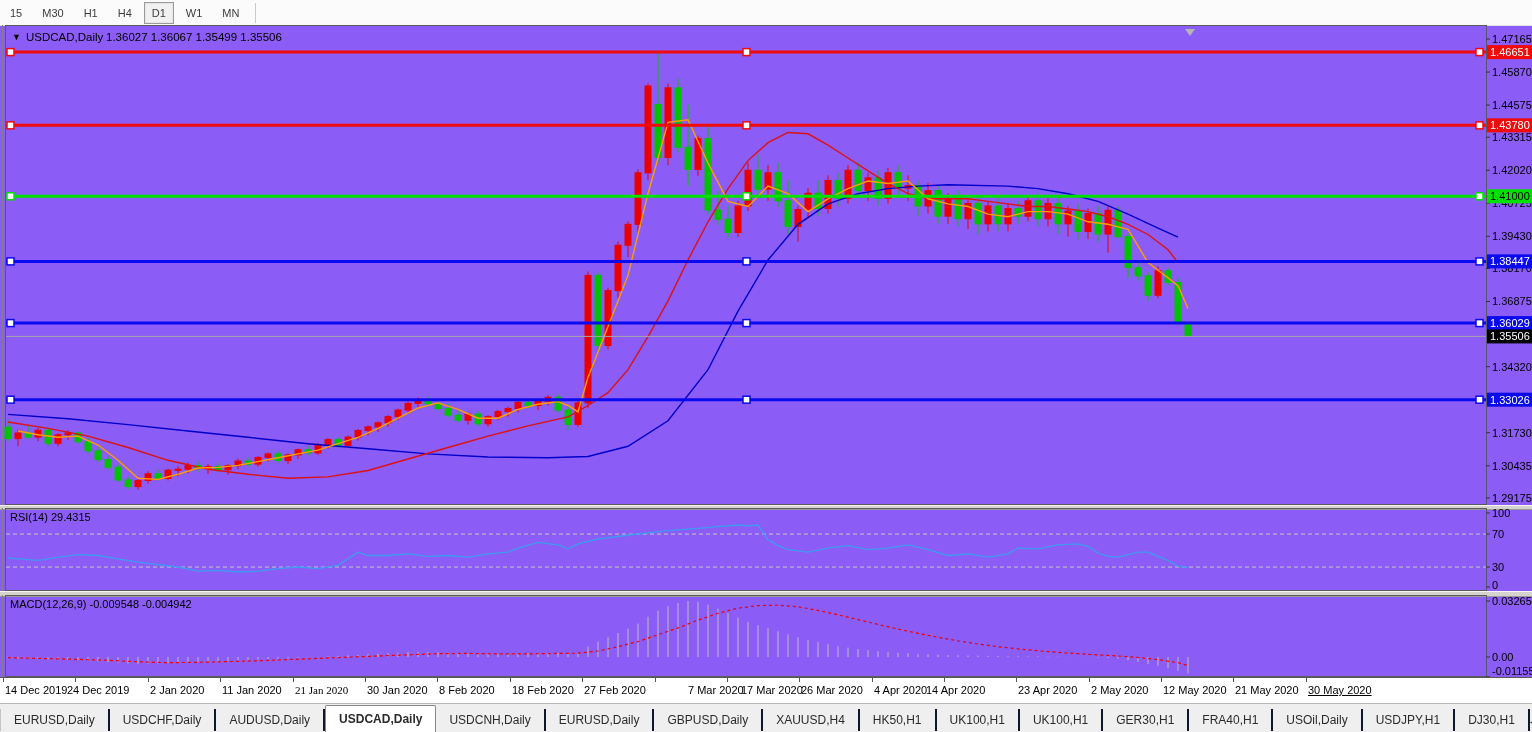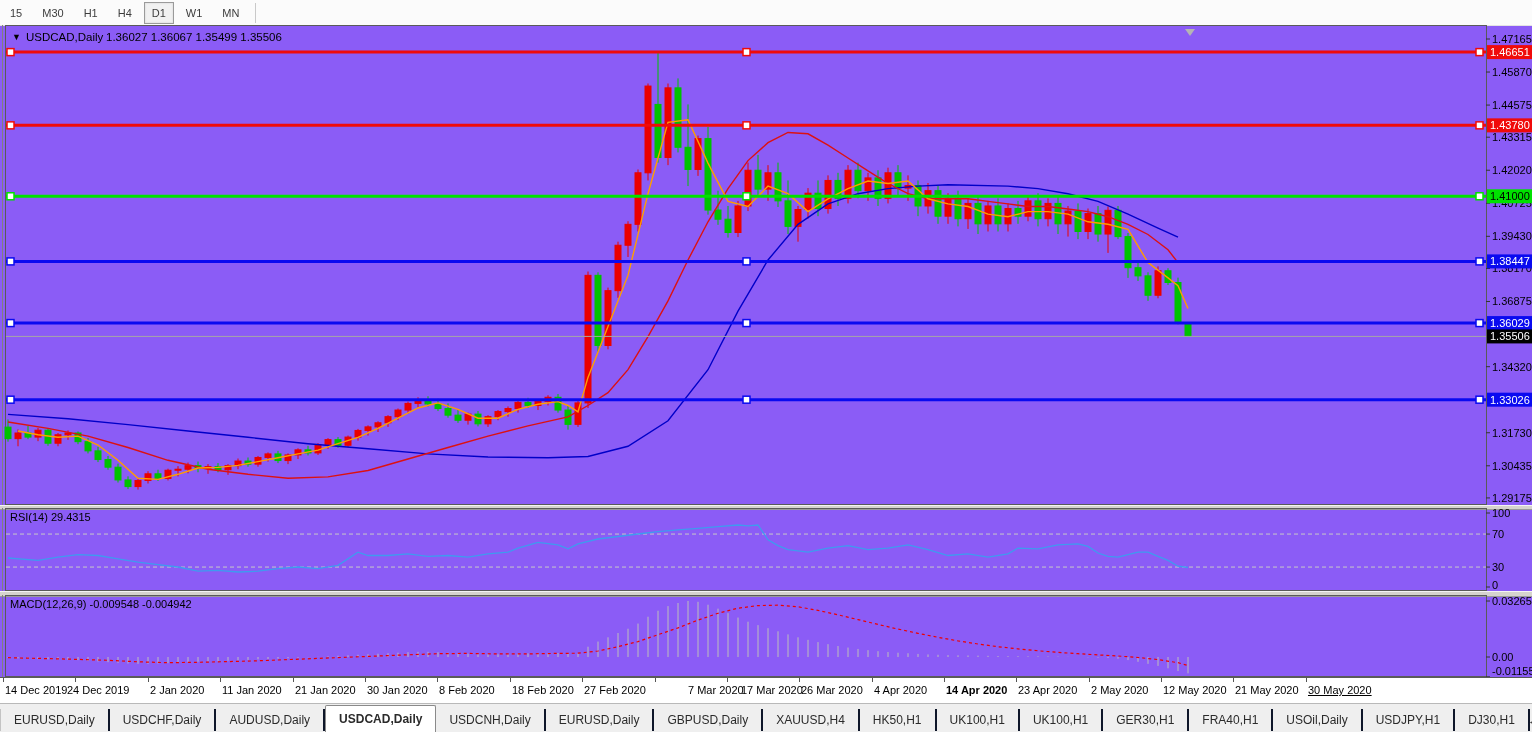--- a/index.html
+++ b/index.html
@@ -547,39 +547,39 @@
   <div class="time-axis">
       <div class="t-tick" style="left: 3px;"></div>
       <span class="t-label" style="left: 5px;">14 Dec 2019</span>
       <div class="t-tick" style="left: 75px;"></div>
       <span class="t-label" style="left: 67px;">24 Dec 2019</span>
       <div class="t-tick" style="left: 148px;"></div>
       <span class="t-label" style="left: 150px;">2 Jan 2020</span>
       <div class="t-tick" style="left: 220px;"></div>
       <span class="t-label" style="left: 222px;">11 Jan 2020</span>
       <div class="t-tick" style="left: 293px;"></div>
-      <span class="t-label" style="left: 295px;">21 Jan 2020</span>
+      <span class="t-label" style="left: 295px; font-family: Liberation Serif, serif;">21 Jan 2020</span>
       <div class="t-tick" style="left: 365px;"></div>
       <span class="t-label" style="left: 367px;">30 Jan 2020</span>
       <div class="t-tick" style="left: 437px;"></div>
       <span class="t-label" style="left: 439px;">8 Feb 2020</span>
       <div class="t-tick" style="left: 510px;"></div>
       <span class="t-label" style="left: 512px;">18 Feb 2020</span>
       <div class="t-tick" style="left: 582px;"></div>
       <span class="t-label" style="left: 584px;">27 Feb 2020</span>
       <div class="t-tick" style="left: 655px;"></div>
       <span class="t-label" style="left: 688px;">7 Mar 2020</span>
       <div class="t-tick" style="left: 727px;"></div>
       <span class="t-label" style="left: 741px;">17 Mar 2020</span>
       <div class="t-tick" style="left: 799px;"></div>
       <span class="t-label" style="left: 801px;">26 Mar 2020</span>
       <div class="t-tick" style="left: 872px;"></div>
       <span class="t-label" style="left: 874px;">4 Apr 2020</span>
       <div class="t-tick" style="left: 944px;"></div>
-      <span class="t-label" style="left: 946px; font-weight: bold;">14 Apr 2020</span>
+      <span class="t-label" style="left: 926px;">14 Apr 2020</span>
       <div class="t-tick" style="left: 1016px;"></div>
       <span class="t-label" style="left: 1018px;">23 Apr 2020</span>
       <div class="t-tick" style="left: 1089px;"></div>
       <span class="t-label" style="left: 1091px; text-align: right;">2 May 2020</span>
       <div class="t-tick" style="left: 1161px;"></div>
       <span class="t-label" style="left: 1163px;">12 May 2020</span>
       <div class="t-tick" style="left: 1233px;"></div>
       <span class="t-label" style="left: 1235px;">21 May 2020</span>
       <div class="t-tick" style="left: 1306px;"></div>
       <span class="t-label" style="left: 1308px; text-decoration: underline;">30 May 2020</span>

